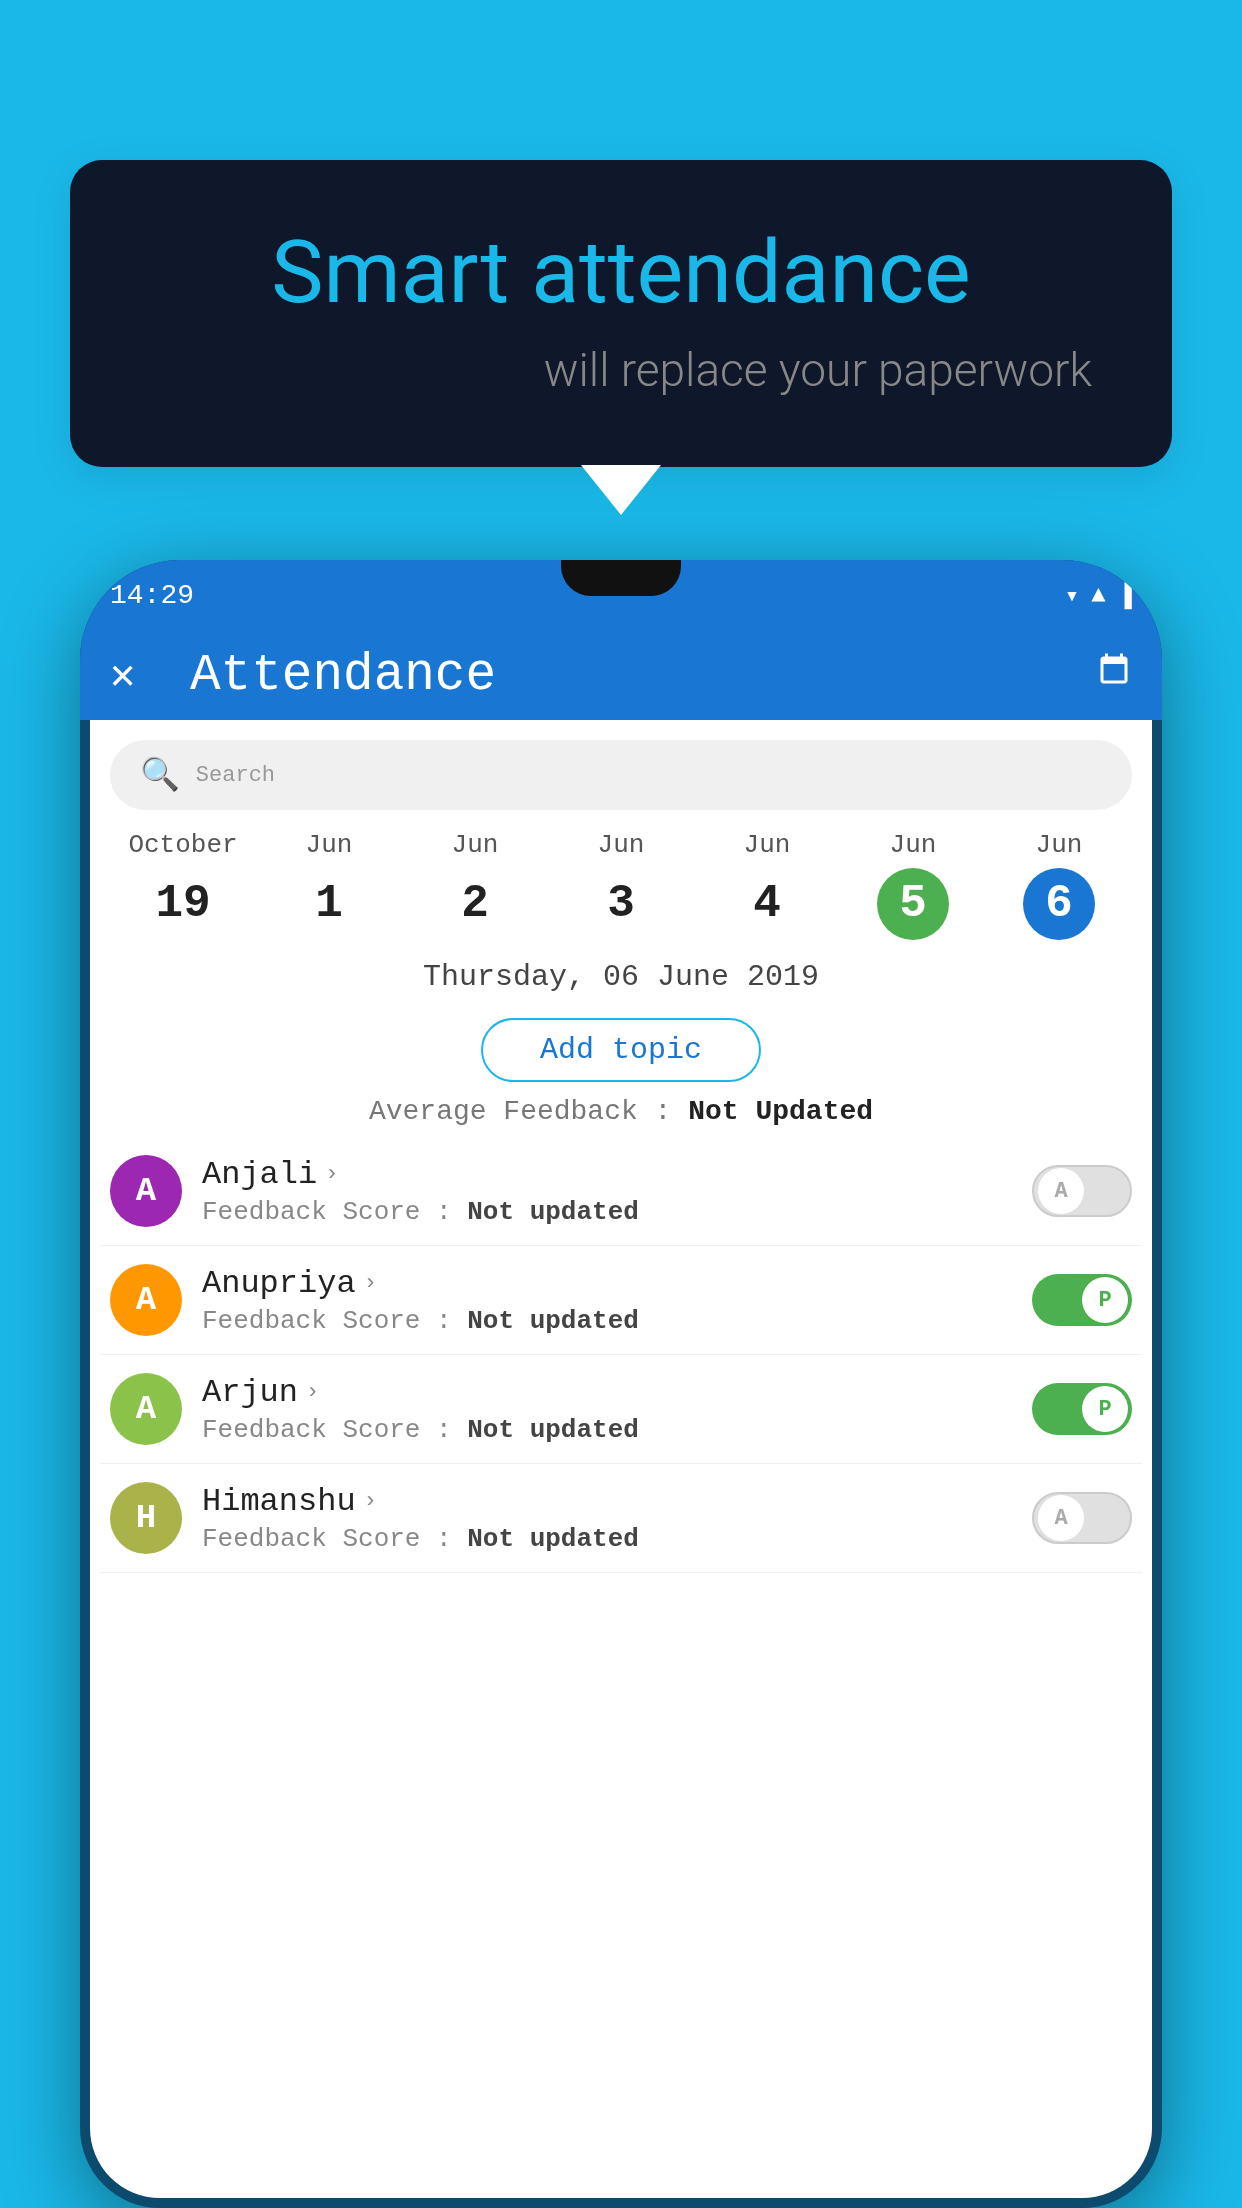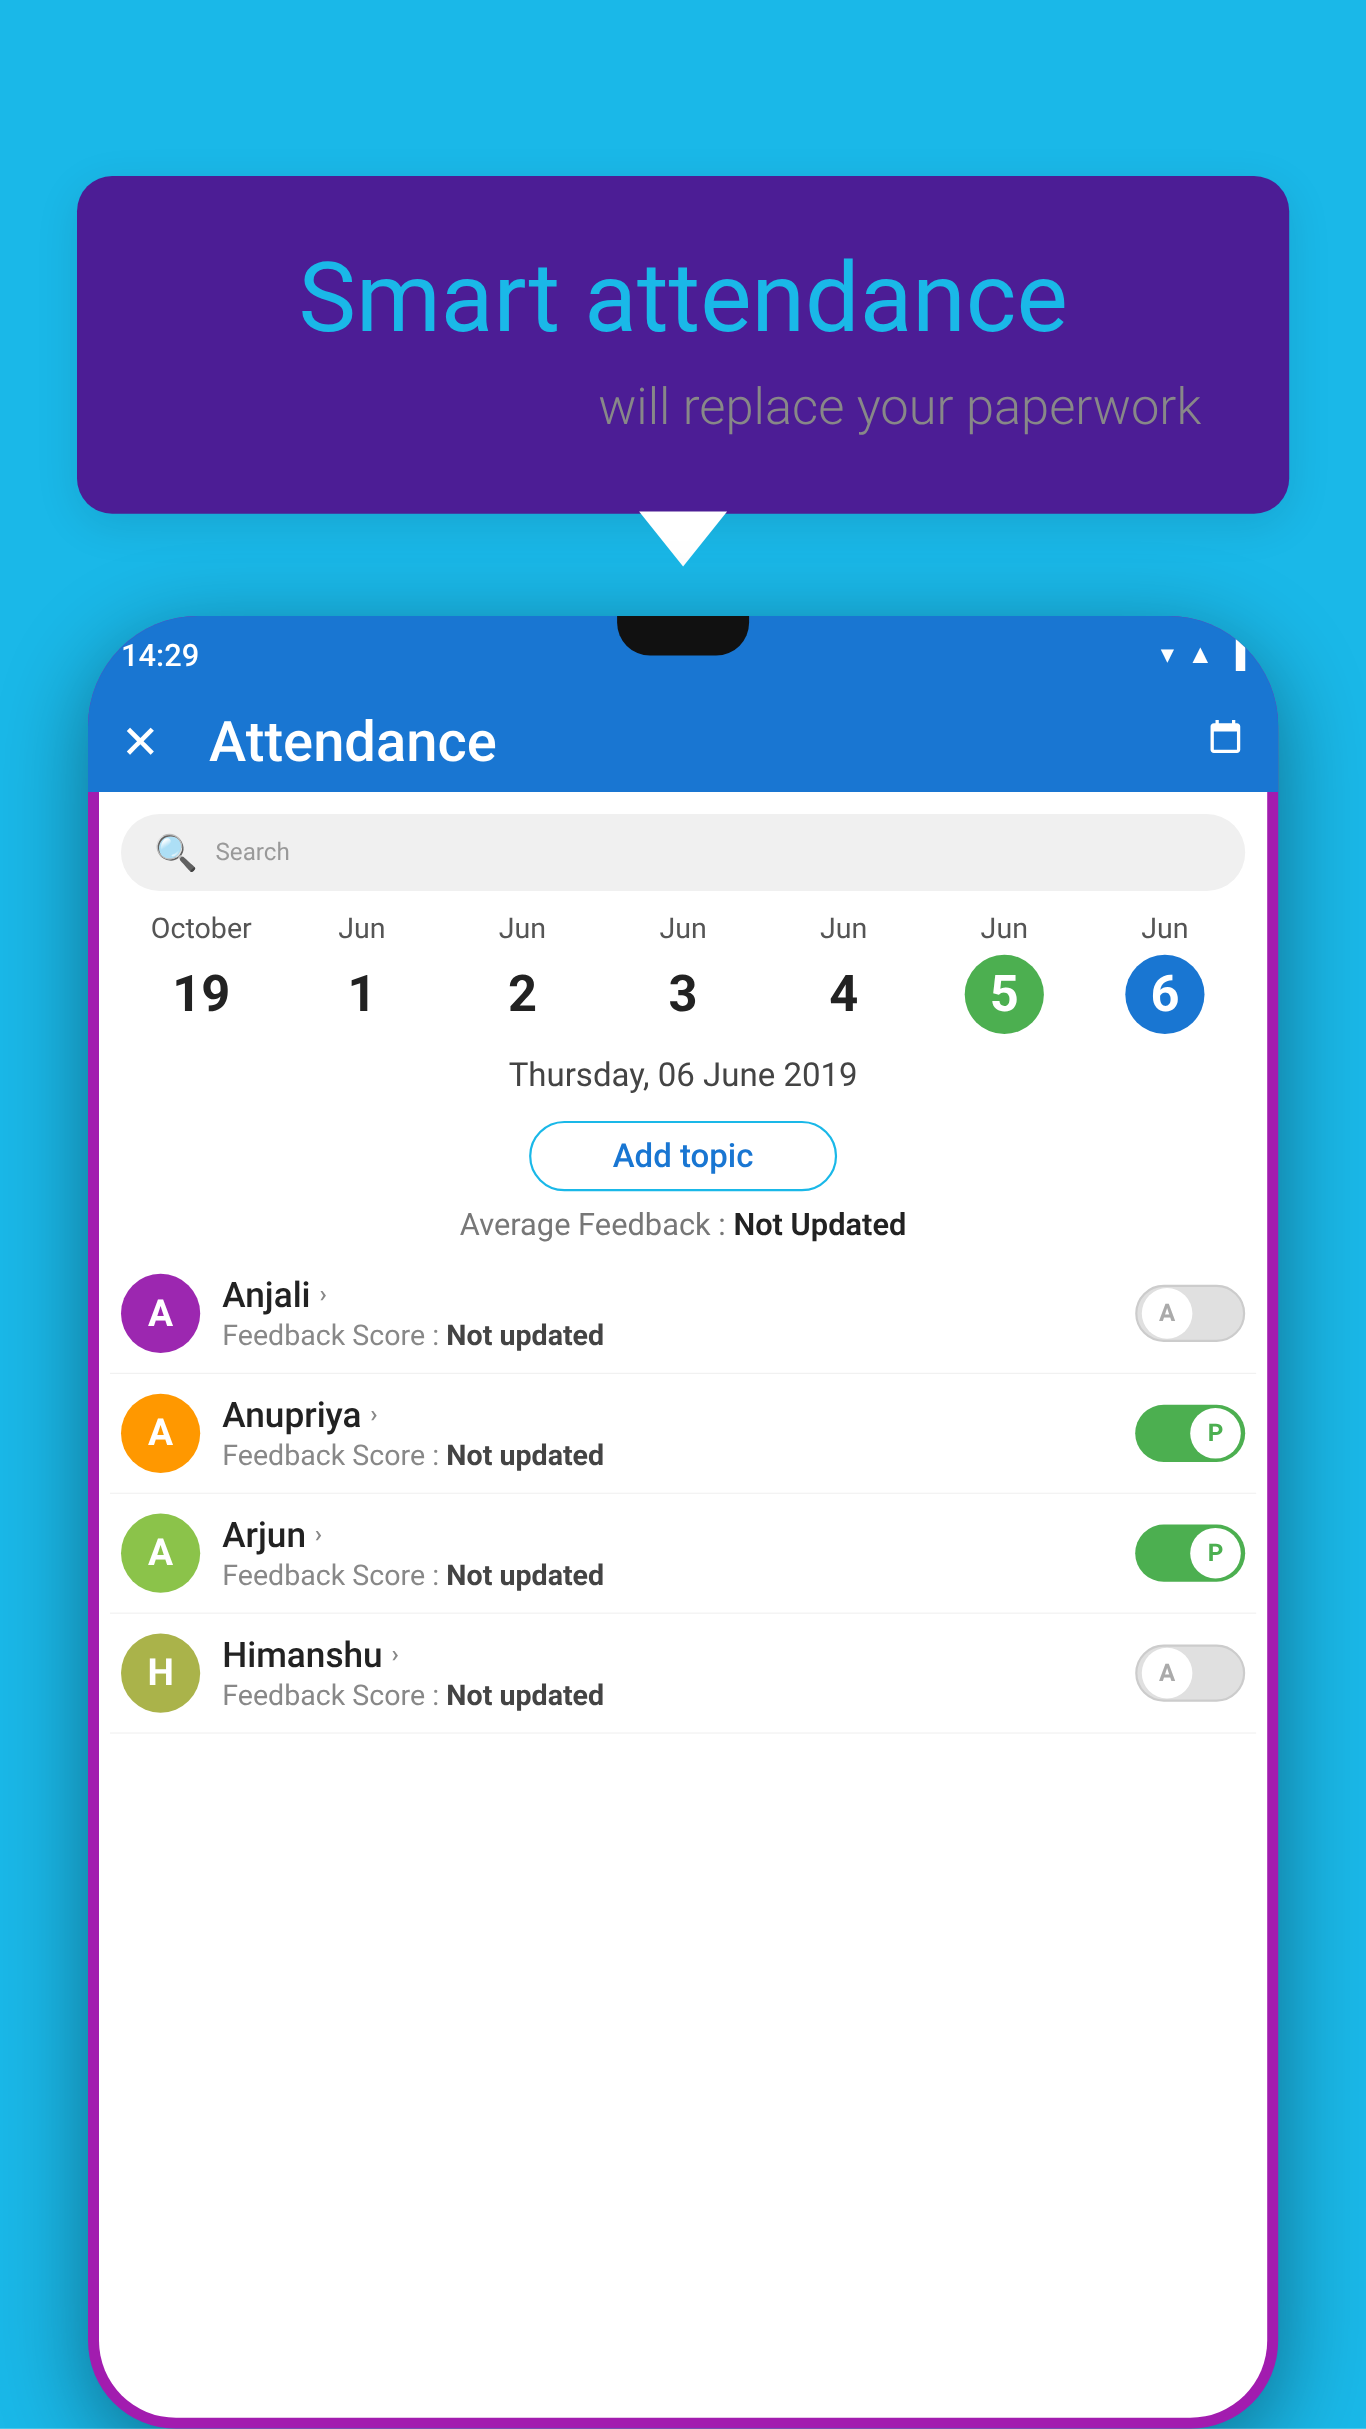--- a/index.html
+++ b/index.html
@@ -12,21 +12,21 @@
       overflow: hidden;
       position: relative;
     }
 
     
     .speech-bubble {
       position: absolute;
       top: 160px;
       left: 70px;
       right: 70px;
-      background: #4c1d95;
+      background: #0f172a;
       border-radius: 32px;
       padding: 60px 80px 70px;
       text-align: center;
       box-shadow: 0 10px 40px rgba(0,0,0,0.1);
     }
 
     .speech-bubble::after {
       content: '';
       position: absolute;
       bottom: -48px;
@@ -53,24 +53,25 @@
       text-align: right;
     }
 
     
     .phone-frame {
       position: absolute;
       top: 560px;
       left: 80px;
       right: 80px;
       bottom: 0;
-      background: #a21caf;
+      background: #0c4a6e;
       border-radius: 100px 100px 80px 80px;
       box-shadow: 0 20px 80px rgba(0,0,0,0.4);
       overflow: hidden;
+      font-family: Liberation Mono, monospace;
     }
 
     
     .notch {
       position: absolute;
       top: 0;
       left: 50%;
       transform: translateX(-50%);
       width: 120px;
       height: 36px;

